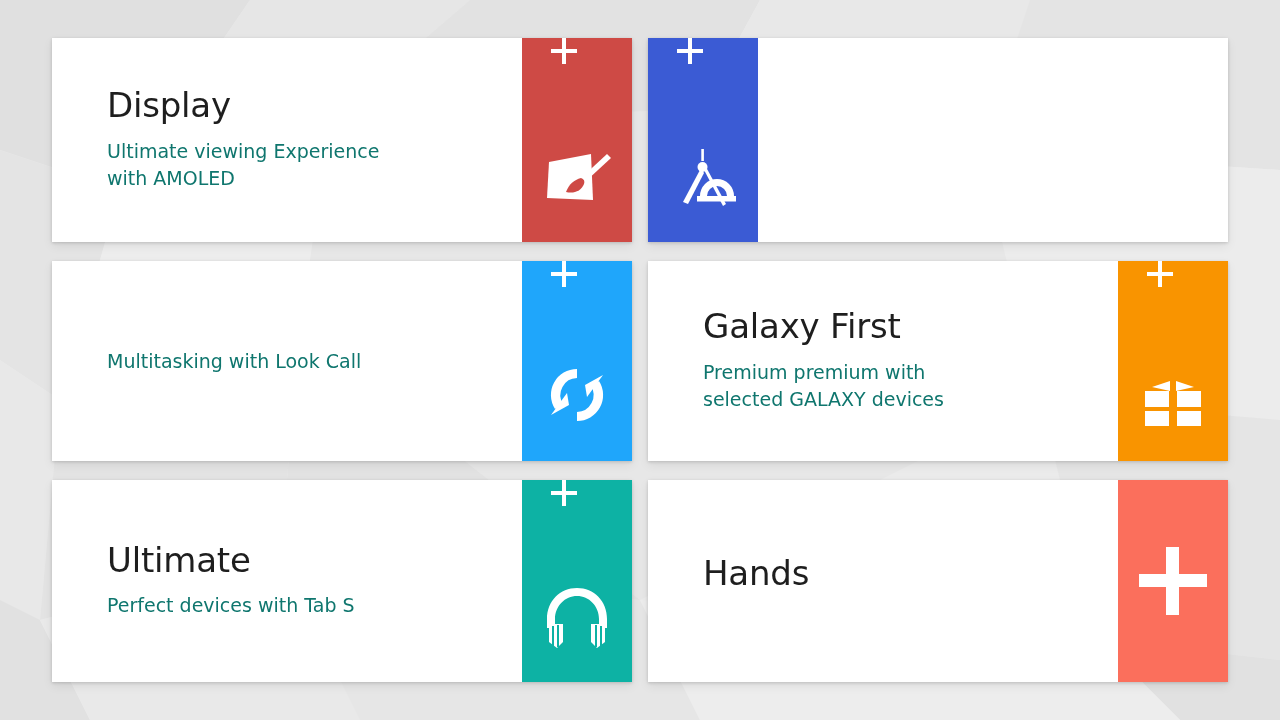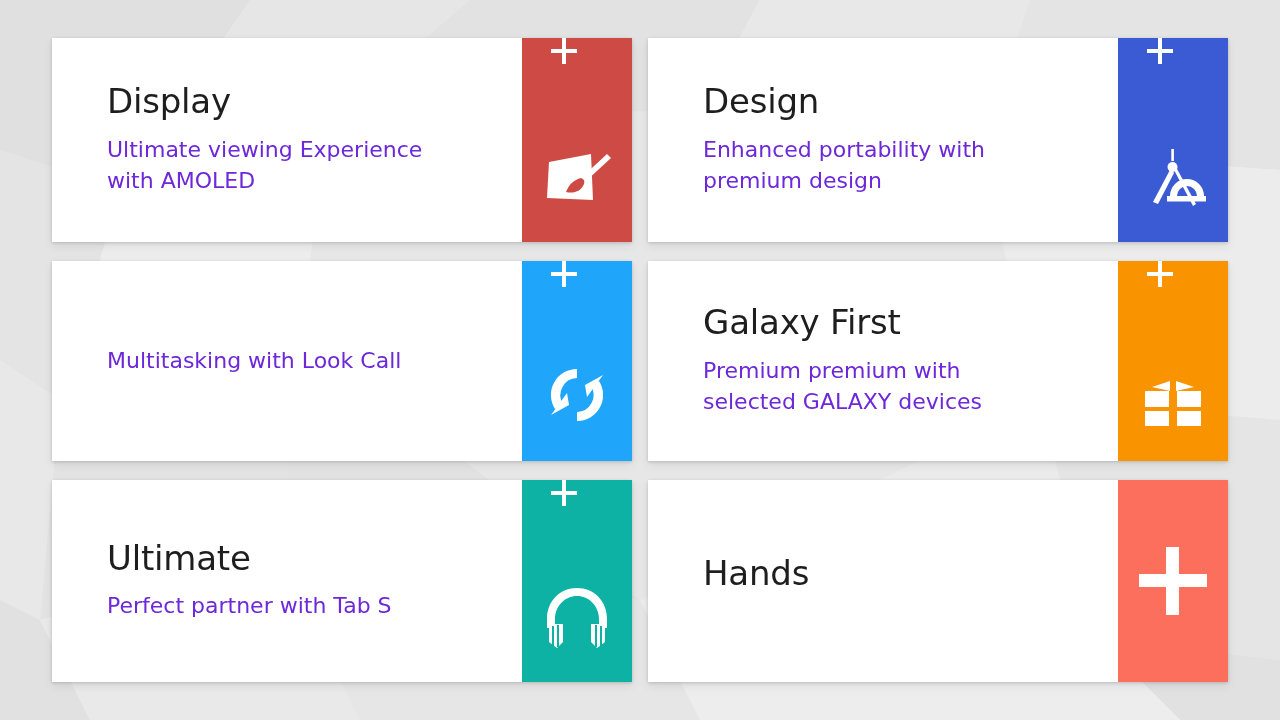--- a/index.html
+++ b/index.html
@@ -48,23 +48,23 @@
   .card-title {
     font-size:34px;
     font-weight:400;
     color:#1e1e1e;
     line-height:1.05;
     letter-spacing:-0.2px;
     margin-bottom:14px;
   }
 
   .card-desc {
-    font-size:22px;
+    font-size:19px;
     font-weight:400;
-    color:#6d28d9;
+    color:#0f766e;
     line-height:1.42;
     white-space:pre-line;
   }
 
   
   .tile {
     flex:0 0 110px;
     position:relative;
     display:flex;
     flex-direction:column;
@@ -137,25 +137,20 @@
             <polygon points="8,22 50,14 52,60 6,58" fill="#ffffff"></polygon>
             <path d="M66 14 L70 18 L44 42 L38 40 Z" fill="#ffffff"></path>
             <path d="M40 38 C33 40 28 44 25 52 C33 54 40 51 43 44 C44 41 43 39 40 38 Z" fill="#ce4a45"></path>
             <path d="M41 39 C35 41 31 45 29 51 C35 52 40 49 42 44 C43 42 43 40 41 39 Z" fill="#ce4a45"></path>
           </svg>
         </div>
       </div>
     </div>
 
     <div class="card">
-      <div class="card-body">
-        <div class="card-title">Design</div>
-        <div class="card-desc">Enhanced portability with
-premium design</div>
-      </div>
       <div class="tile" style="background:#3b5bd4">
         <div class="plus-small">
           <span class="bar-h"></span>
             <span class="bar-v"></span>
         </div>
         <div class="tile-icon">
           <svg viewBox="0 0 72 72" aria-hidden="true">
             <path d="M34 28 L16 62 L21 64 L37 33 Z" fill="#ffffff"></path>
             <path d="M36 28 L56 66 L59 64 L39 27 Z" fill="#ffffff"></path>
             <circle cx="35.5" cy="27" r="5" fill="#ffffff"></circle>
@@ -207,21 +202,21 @@
             <rect x="8" y="52" width="24" height="15" fill="#ffffff"></rect>
             <rect x="40" y="52" width="24" height="15" fill="#ffffff"></rect>
           </svg>
         </div>
       </div>
     </div>
 
     <div class="card">
       <div class="card-body">
         <div class="card-title">Ultimate</div>
-        <div class="card-desc">Perfect partner with Tab S</div>
+        <div class="card-desc">Perfect devices with Tab S</div>
       </div>
       <div class="tile" style="background:#0db2a4">
         <div class="plus-small">
           <span class="bar-h"></span>
             <span class="bar-v"></span>
         </div>
         <div class="tile-icon">
           <svg viewBox="0 0 72 72" aria-hidden="true">
             <path d="M36 8 C19 8 6 21 6 39 L6 48 L14 48 L14 39 C14 26 24 16 36 16 C48 16 58 26 58 39 L58 48 L66 48 L66 39 C66 21 53 8 36 8 Z" fill="#ffffff"></path>
             <path d="M8 44 L22 44 L22 62 L16 68 L8 62 Z" fill="#ffffff"></path>

